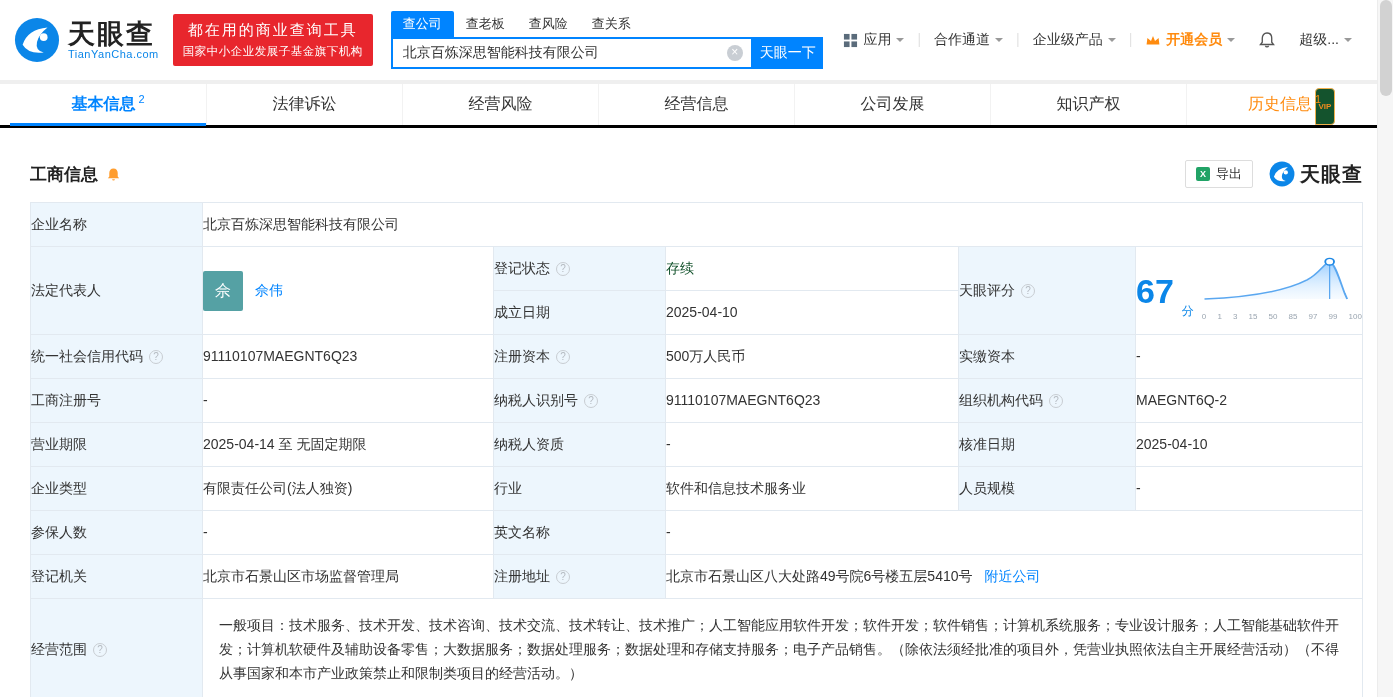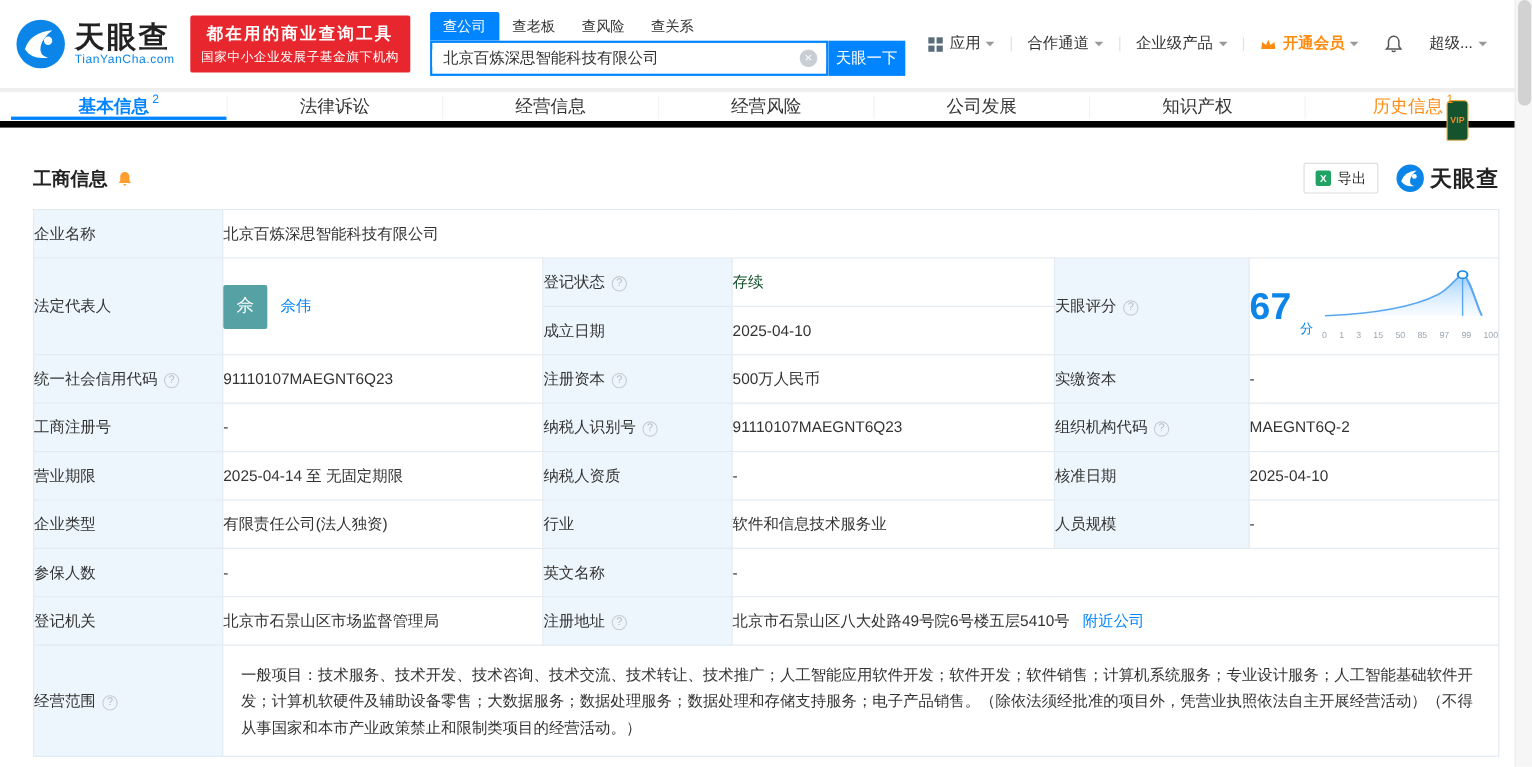--- a/index.html
+++ b/index.html
@@ -5,21 +5,21 @@
   * { margin:0; padding:0; box-sizing:border-box; }
   html,body { width:1393px; height:697px; overflow:hidden; background:#fff;
     font-family:"Liberation Sans","DejaVu Sans",sans-serif; color:#333; }
 
   
   .topbar { height:80px; display:flex; align-items:center; padding-left:14px; background:#fff; position:relative; }
   .logo { display:flex; align-items:center; gap:8px; cursor:pointer; }
   .logo-brand { font-size:27px; font-weight:bold; color:#222; letter-spacing:2px; line-height:1.05; }
   .logo-domain { font-size:11px; color:#0b86e8; letter-spacing:.5px; }
   .slogan { background:#e8262d; color:#fff; text-align:center; padding:7px 10px; margin-left:14px; border-radius:2px; }
-  .slogan-1 { font-size:15px; font-weight:bold; letter-spacing:2px; }
+  .slogan-1 { font-size:15px; font-weight:normal; letter-spacing:2px; }
   .slogan-2 { font-size:11.5px; margin-top:4px; letter-spacing:.5px; }
 
   .search-block { margin-left:18px; width:432px; }
   .search-tabs { display:flex; font-size:13px; }
   .stab { padding:4px 12px; cursor:pointer; color:#333; }
   .stab.active { background:#0084ff; color:#fff; border-radius:2px 2px 0 0; }
   .search-row { display:flex; height:32px; }
   .search-input-wrap { flex:1; border:2px solid #0084ff; background:#fff; display:flex; align-items:center; position:relative; }
   .search-input { border:none; outline:none; width:100%; font-size:14px; padding:0 30px 0 10px; color:#333;
     font-family:"Liberation Sans","DejaVu Sans",sans-serif; }
@@ -30,21 +30,21 @@
 
   .top-nav { margin-left:auto; margin-right:28px; display:flex; font-size:14px; }
   .nav-item { display:flex; align-items:center; gap:5px; padding:0 13px; cursor:pointer; white-space:nowrap; }
   .nav-sep { color:#e3e3e3; }
   .caret { width:0; height:0; border:4px solid transparent; border-top-color:#999; display:inline-block; margin-top:4px; }
   .vip-nav { color:#ff8b0f; font-weight:bold; }
   .bell-btn { padding:0 10px; cursor:pointer; display:flex; align-items:center; }
 
   
   .strip { height:4px; background:#efefef; }
-  .page-tabs { height:32px; display:flex; padding:0 10px; background:#fff; border-bottom:6px solid #000000;align-items:center; }
+  .page-tabs { height:44px; display:flex; padding:0 10px; background:#fff; border-bottom:3px solid #000000; }
   .ptab { width:196px; display:flex; align-items:center; justify-content:center; font-size:16px; cursor:pointer; position:relative; }
   .ptab + .ptab { border-left:1px solid #f2f2f2; }
   .ptab.active { color:#0084ff; font-weight:bold; }
   .ptab.active::after { content:""; position:absolute; left:0; right:0; bottom:-1px; height:3px; background:#0084ff; }
   .ptab.history { color:#ff8b0f; }
   .badge-sup { font-size:11px; margin-left:3px; display:inline-block; transform:translateY(-6px); font-weight:normal; }
   .badge-sup.blue { color:#0084ff; }
   .badge-sup.orange { color:#ff8b0f; }
   .vip-tag { position:absolute; top:4px; left:50%; margin-left:30px; font-size:8px; font-weight:bold; color:#f08c1f;
     border:1px solid #f0b04c; background:#14532d; border-radius:4px 4px 4px 1px; padding:12px 3px; line-height:11px; }
@@ -168,24 +168,24 @@
 
 <nav class="page-tabs">
   <div class="ptab active">
     <span>基本信息</span>
     <span class="badge-sup blue">2</span>
   </div>
   <div class="ptab">
     <span>法律诉讼</span>
   </div>
   <div class="ptab">
+    <span>经营风险</span>
+  </div>
+  <div class="ptab">
     <span>经营信息</span>
-  </div>
-  <div class="ptab">
-    <span>经营风险</span>
   </div>
   <div class="ptab">
     <span>公司发展</span>
   </div>
   <div class="ptab">
     <span>知识产权</span>
   </div>
   <div class="ptab history">
     <span class="vip-tag">VIP</span>
     <span>历史信息</span>

